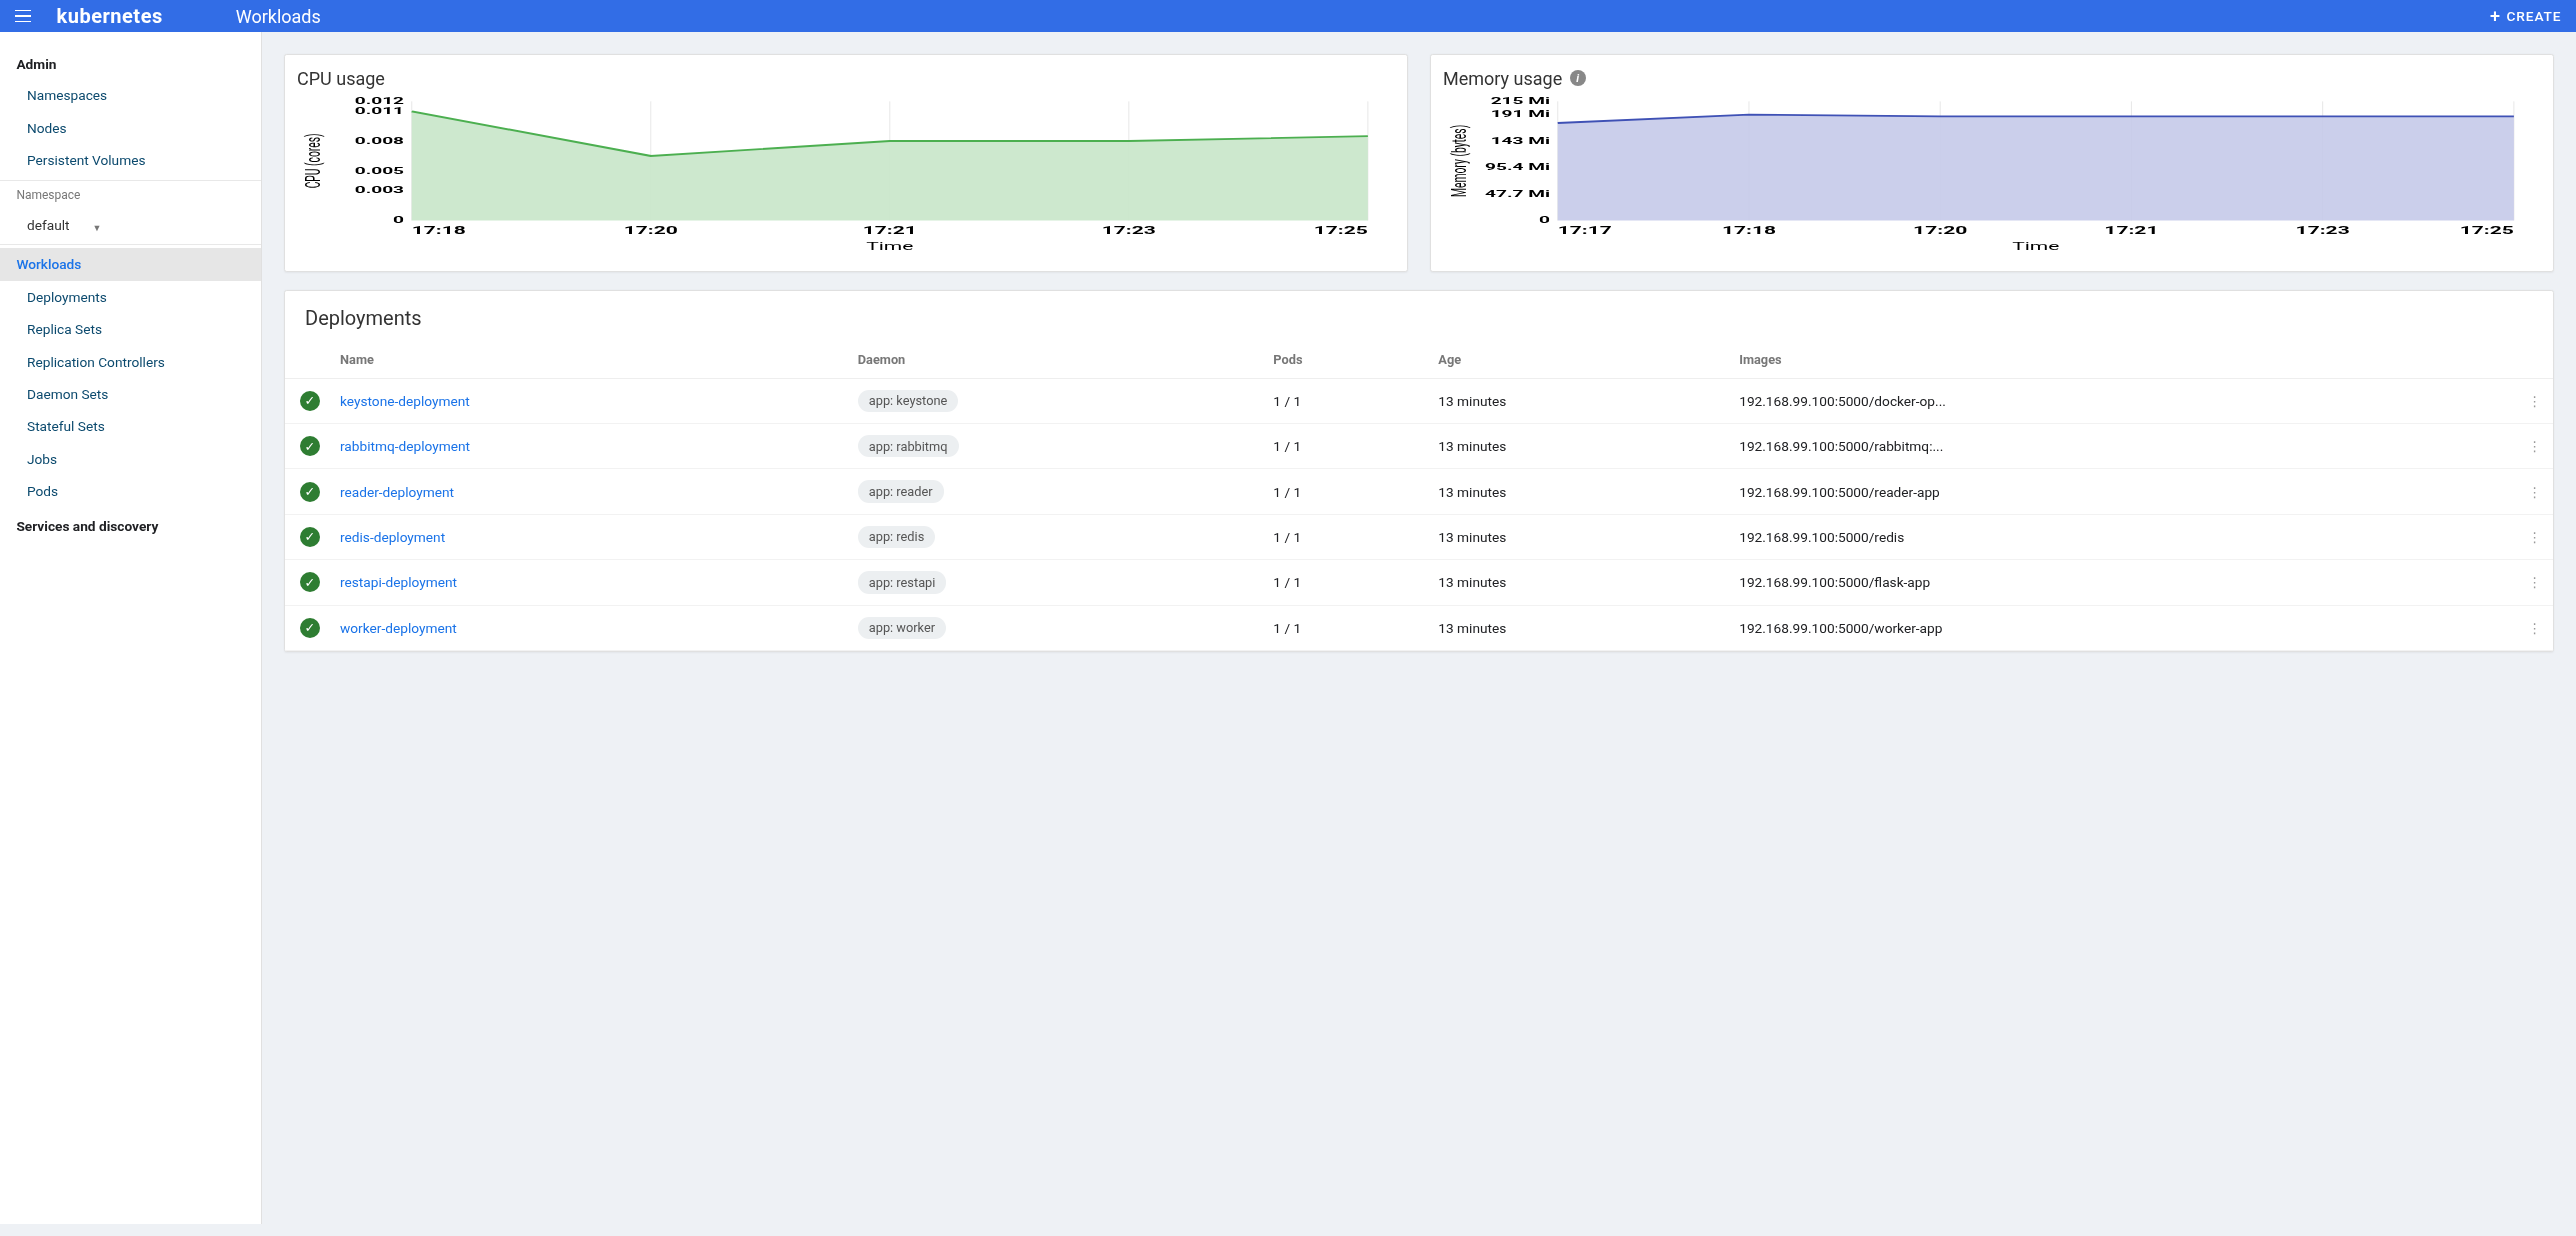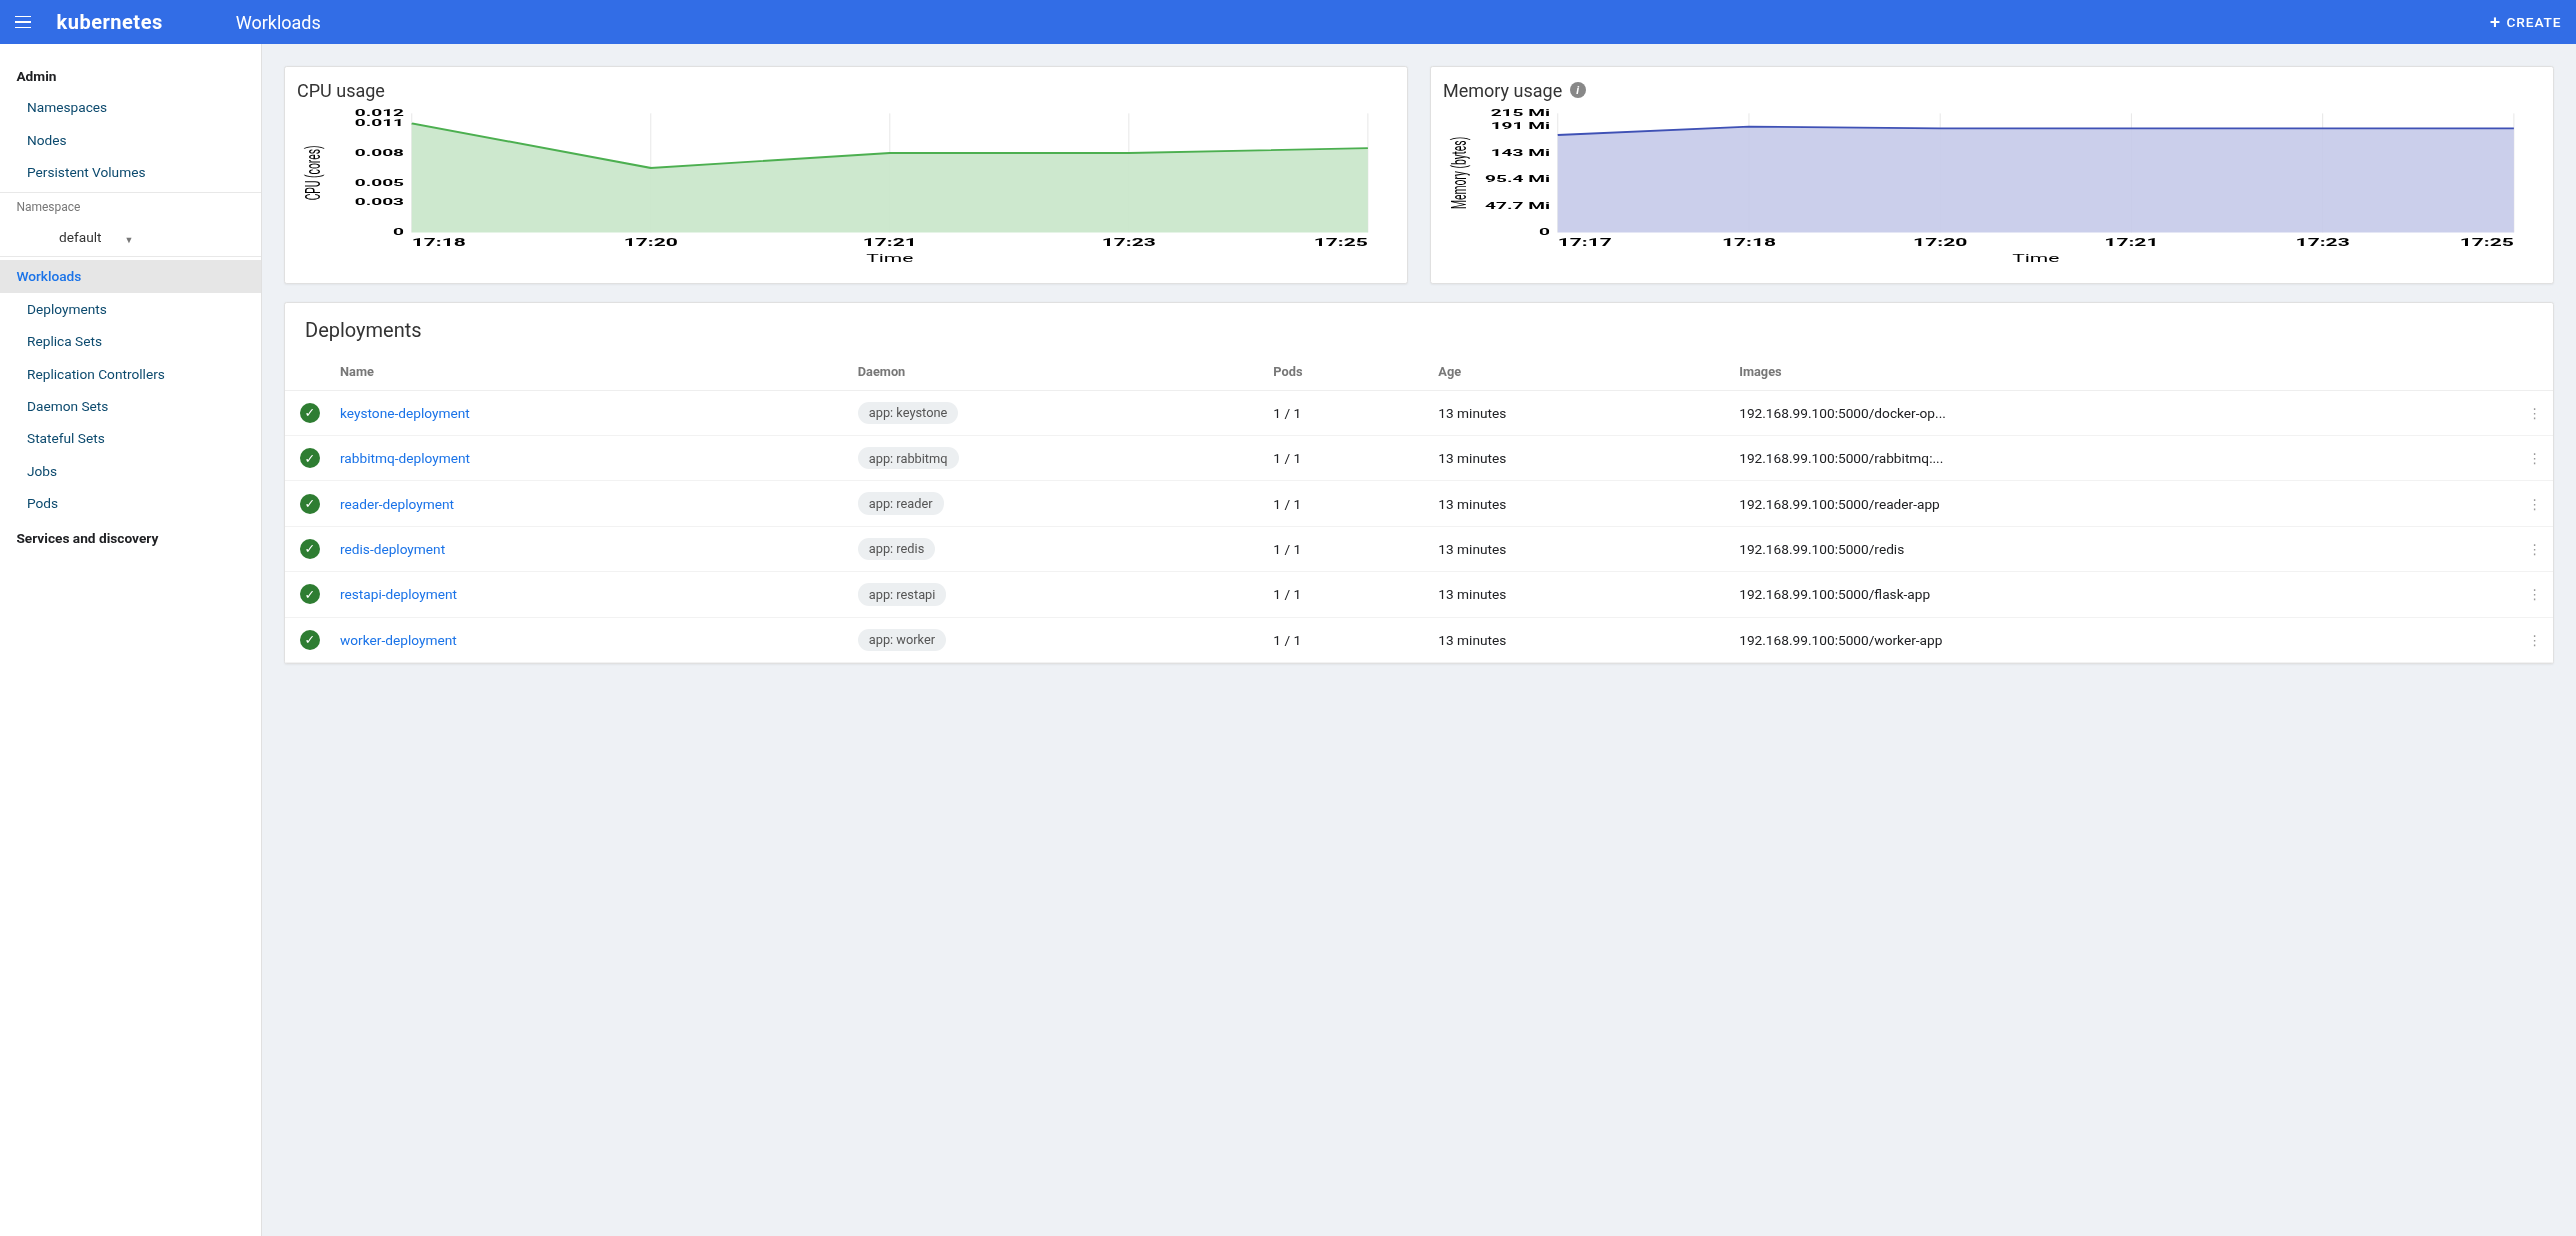--- a/index.html
+++ b/index.html
@@ -5,39 +5,39 @@
 * { box-sizing: border-box; margin: 0; padding: 0; }
 body {
   font-family: "Roboto", "Helvetica Neue", Arial, sans-serif;
   font-size: 12.8px;
   color: #202124;
   background: #eef1f5;
 }
 .topbar {
   background: #326de6;
   color: #fff;
-  height: 44px;
+  height: 32px;
   display: flex;
   align-items: center;
   padding: 0 14.6px;
   position: relative;
 }
 .menu-icon { width: 22px; height: 22px; cursor: pointer; display: flex; flex-direction: column; justify-content: center; gap: 3.7px; }
 .menu-icon span { display: block; height: 1.8px; background: #fff; width: 16.4px; }
 .brand { font-weight: 700; font-size: 20px; letter-spacing: 0.5px; margin-left: 20px; }
 .page-title-top { font-size: 18px; margin-left: 73px; font-weight: 400; }
 .create-btn { margin-left: auto; display: flex; align-items: center; gap: 5.5px; font-weight: 500; letter-spacing: 0.9px; cursor: pointer; font-size: 13.7px; }
 .plus-icon { font-size: 18px; line-height: 1; }
 
 .layout { display: flex; min-height: calc(100vh - 44px); }
 .sidebar { width: 262px; background: #fff; border-right: 0.9px solid #e0e0e0; padding-top: 16.4px; font-size: 13.7px; }
 .side-head { font-weight: 700; color: #202124; padding: 7.3px 16.4px; font-size: 13.7px; }
 .side-item { padding: 8.2px 16.4px 8.2px 27px; color: #0c4a6e; cursor: pointer; font-weight: 400; }
 .side-sub { padding: 7.3px 16.4px; color: #777; font-size: 12px; border-top: 0.9px solid #e8e8e8; margin-top: 3.7px; }
-.ns-select { display: flex; align-items: flex-end; gap: 23px; padding: 7.3px 16.4px 7.3px 27px; color: #333; font-size: 13.7px; cursor: pointer; margin-left: 32px; }
+.ns-select { display: flex; align-items: flex-end; gap: 23px; padding: 7.3px 16.4px 7.3px 27px; color: #333; font-size: 13.7px; cursor: pointer; }
 .ns-select .tri { font-size: 9px; color: #777; }
 .side-item.active { background: #e6e6e6; color: #1a73e8; font-weight: 500; padding-left: 16.4px; }
 .divider { height: 0.9px; background: #e8e8e8; margin: 3.7px 0; }
 
 .main { flex: 1; padding: 22px; }
 .cards-row { display: flex; gap: 22px; }
 .card { background: #fff; border: 0.9px solid #e0e0e0; border-radius: 2.7px; padding: 12.8px 20px 14.6px; box-shadow: 0 0.9px 1.8px rgba(0,0,0,0.05); }
 .card.chart { flex: 1; min-width: 0; padding-left: 12px; }
 .card-title { font-size: 18px; font-weight: 400; color: #333; display: flex; align-items: center; gap: 7.3px; margin-bottom: 3.7px; }
 .info-icon-circle { width: 16.4px; height: 16.4px; border-radius: 50%; background: #888; color: #fff; display: inline-flex; align-items: center; justify-content: center; font-size: 11px; font-weight: 700; font-style: italic; }

